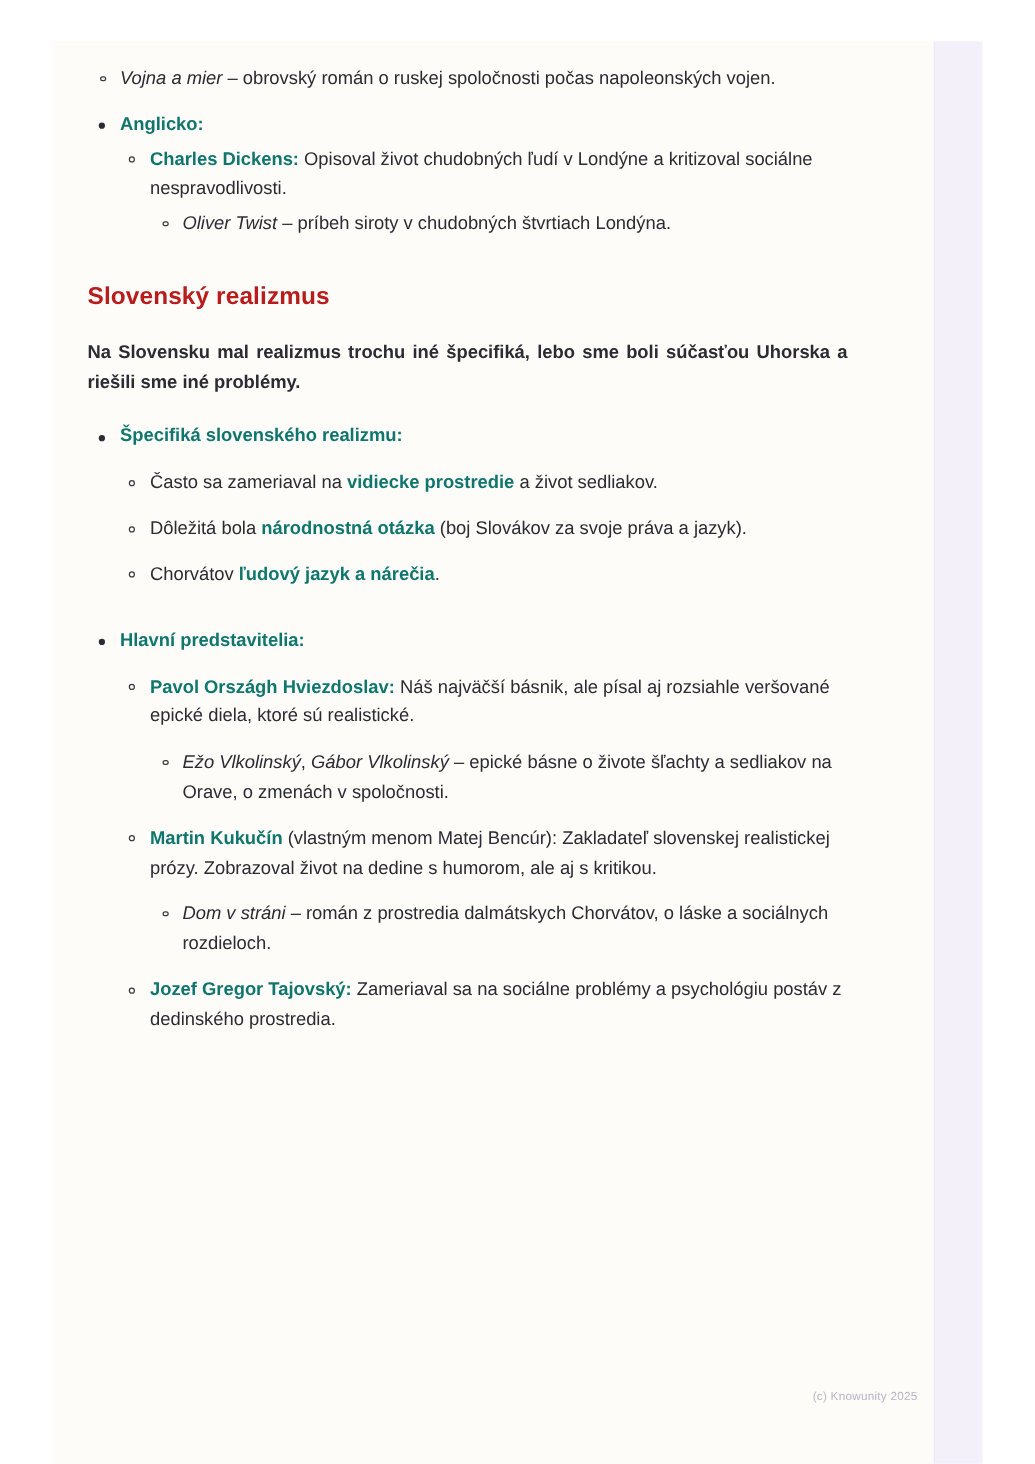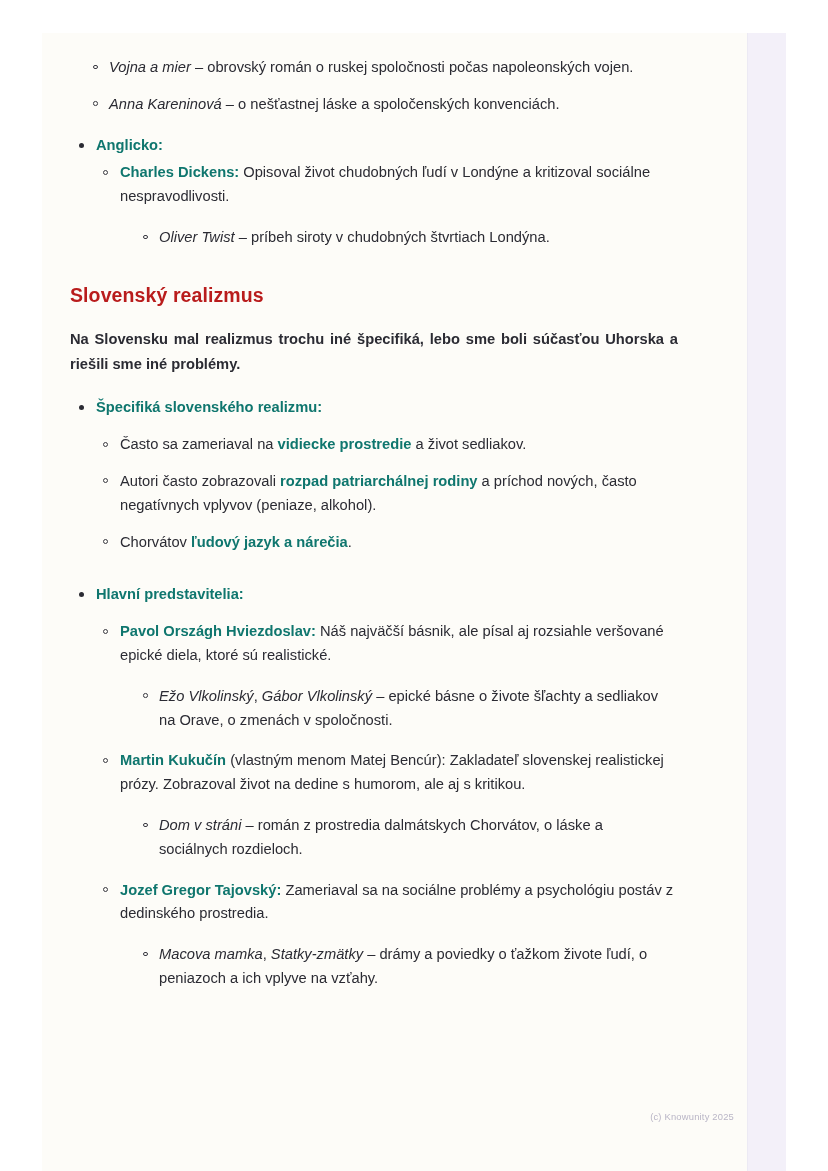--- a/index.html
+++ b/index.html
@@ -80,21 +80,21 @@
     left: 7px;
     top: 0.58em;
     width: 5px;
     height: 5px;
     border-radius: 50%;
     border: 1px solid #3a3a42;
     box-sizing: border-box;
   }
   ul.l3 {
     list-style: none;
-    margin: 17px;
+    margin: 4px;
     padding: 0;
   }
   ul.l3 > li {
     position: relative;
     padding-left: 22px;
     margin: 13px 0 13px 0;
   }
   ul.l3 > li.tight {
     margin: 3px 0 3px 0;
   }
@@ -140,24 +140,20 @@
 <div class="page">
   <div class="rail"></div>
 
   <div class="content">
 
     <ul class="l3 top-block">
       <li>
         <span class="bullet-circle-sm"></span>
         <span class="i">Vojna a mier</span><span> – </span><span>obrovský román o ruskej spoločnosti počas napoleonských vojen.</span>
       </li>
-      <li>
-        <span class="bullet-circle-sm"></span>
-        <span class="i">Anna Kareninová</span><span> – </span><span>o nešťastnej láske a spoločenských konvenciách.</span>
-      </li>
     </ul>
 
     <ul class="l1">
       <li>
         <span class="bullet-disc"></span>
         <span class="b">Anglicko:</span>
         <ul class="l2">
           <li class="tight">
             <span class="bullet-circle"></span>
             <span class="b">Charles Dickens:</span><span> Opisoval život chudobných ľudí v Londýne a kritizoval sociálne nespravodlivosti.</span>
@@ -180,21 +176,21 @@
       <li>
         <span class="bullet-disc"></span>
         <span class="b">Špecifiká slovenského realizmu:</span>
         <ul class="l2">
           <li>
             <span class="bullet-circle"></span>
             <span>Často sa zameriaval na </span><span class="b">vidiecke prostredie</span><span> a život sedliakov.</span>
           </li>
           <li>
             <span class="bullet-circle"></span>
-            <span>Autori často zobrazovali </span><span class="b">rozpad patriarchálnej rodiny</span><span> a príchod nových, často negatívnych vplyvov (peniaze, alkohol).</span>
+            <span>Dôležitá bola </span><span class="b">národnostná otázka</span><span> (boj Slovákov za svoje práva a jazyk).</span>
           </li>
           <li>
             <span class="bullet-circle"></span>
             <span>Chorvátov </span><span class="b">ľudový jazyk a nárečia</span><span>.</span>
           </li>
         </ul>
       </li>
     </ul>
 
     <div class="group-gap"></div>
@@ -223,26 +219,20 @@
               <li>
                 <span class="bullet-circle-sm"></span>
                 <span class="i">Dom v stráni</span><span> – </span><span>román z prostredia dalmátskych Chorvátov, o láske a sociálnych rozdieloch.</span>
               </li>
             </ul>
           </li>
 
           <li>
             <span class="bullet-circle"></span>
             <span class="b">Jozef Gregor Tajovský:</span><span> Zameriaval sa na sociálne problémy a psychológiu postáv z dedinského prostredia.</span>
-            <ul class="l3">
-              <li>
-                <span class="bullet-circle-sm"></span>
-                <span class="i">Macova mamka</span><span>, </span><span class="i">Statky-zmätky</span><span> – </span><span>drámy a poviedky o ťažkom živote ľudí, o peniazoch a ich vplyve na vzťahy.</span>
-              </li>
-            </ul>
           </li>
 
         </ul>
       </li>
     </ul>
 
   </div>
 
   <div class="footer-credit">(c) Knowunity 2025</div>
 </div>

